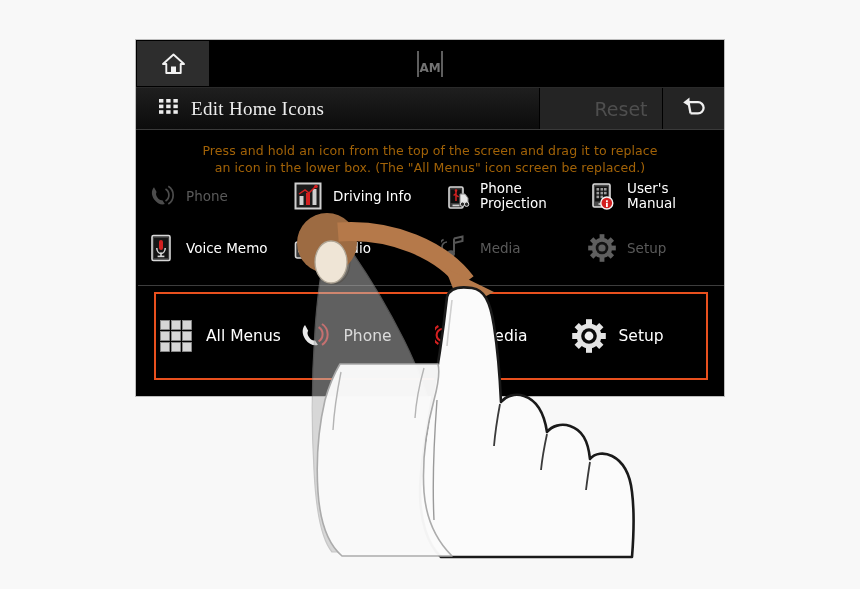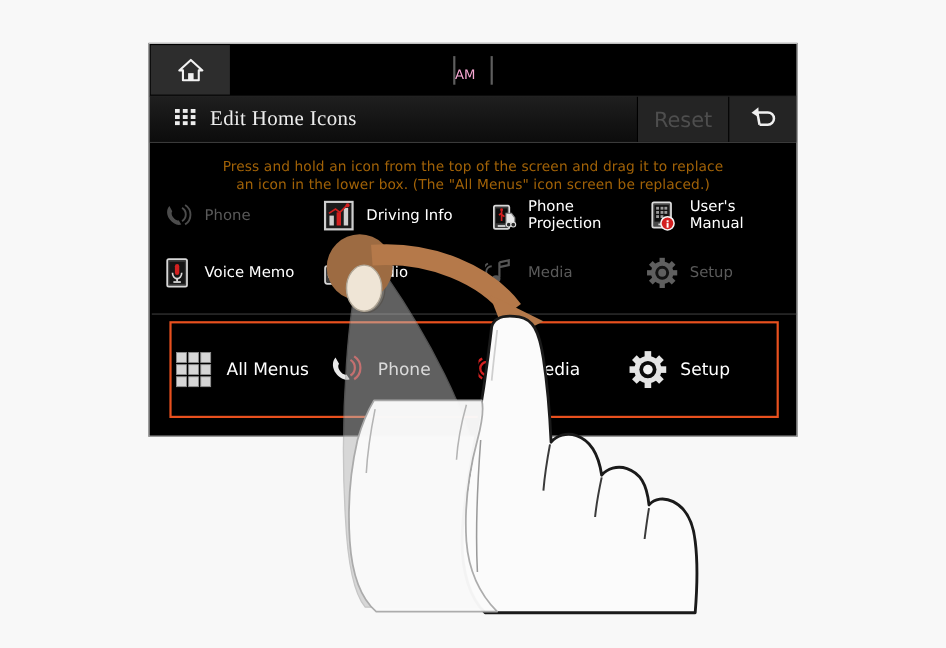--- a/index.html
+++ b/index.html
@@ -74,24 +74,23 @@
     font-size: 29px;
     letter-spacing: 0px;
     font-family: "DejaVu Sans", sans-serif;
     font-weight: 400;
     padding: 0 8px 0 9px;
     line-height: 1;
     position: relative;
     top: -1px;
   }
   #clock-ampm {
-    color: #f9a8d4;
+    color: #737373;
     font-size: 12px;
-    font-weight: 400;
-    padding-right: 14px;
+    font-weight: 700;
     position: relative;
     top: 4px;
   }
 
   
   #title-bar {
     position: relative;
     height: 41px;
     background: linear-gradient(180deg,#1f1f1f 0%, #141414 55%, #0c0c0c 100%);
     border-bottom: 1px solid #3a3a3a;
@@ -115,20 +114,21 @@
     top: 0;
     width: 82px;
     height: 41px;
     background: #242424;
     border-left: 1px solid #000;
     display: flex;
     align-items: center;
     justify-content: center;
     color: #4e4e4e;
     font-size: 19px;
+    padding-left: 40px;
   }
   #back-btn {
     position: absolute;
     right: 0px;
     top: 0;
     width: 61px;
     height: 41px;
     background: #242424;
     border-left: 1px solid #000;
     display: flex;

